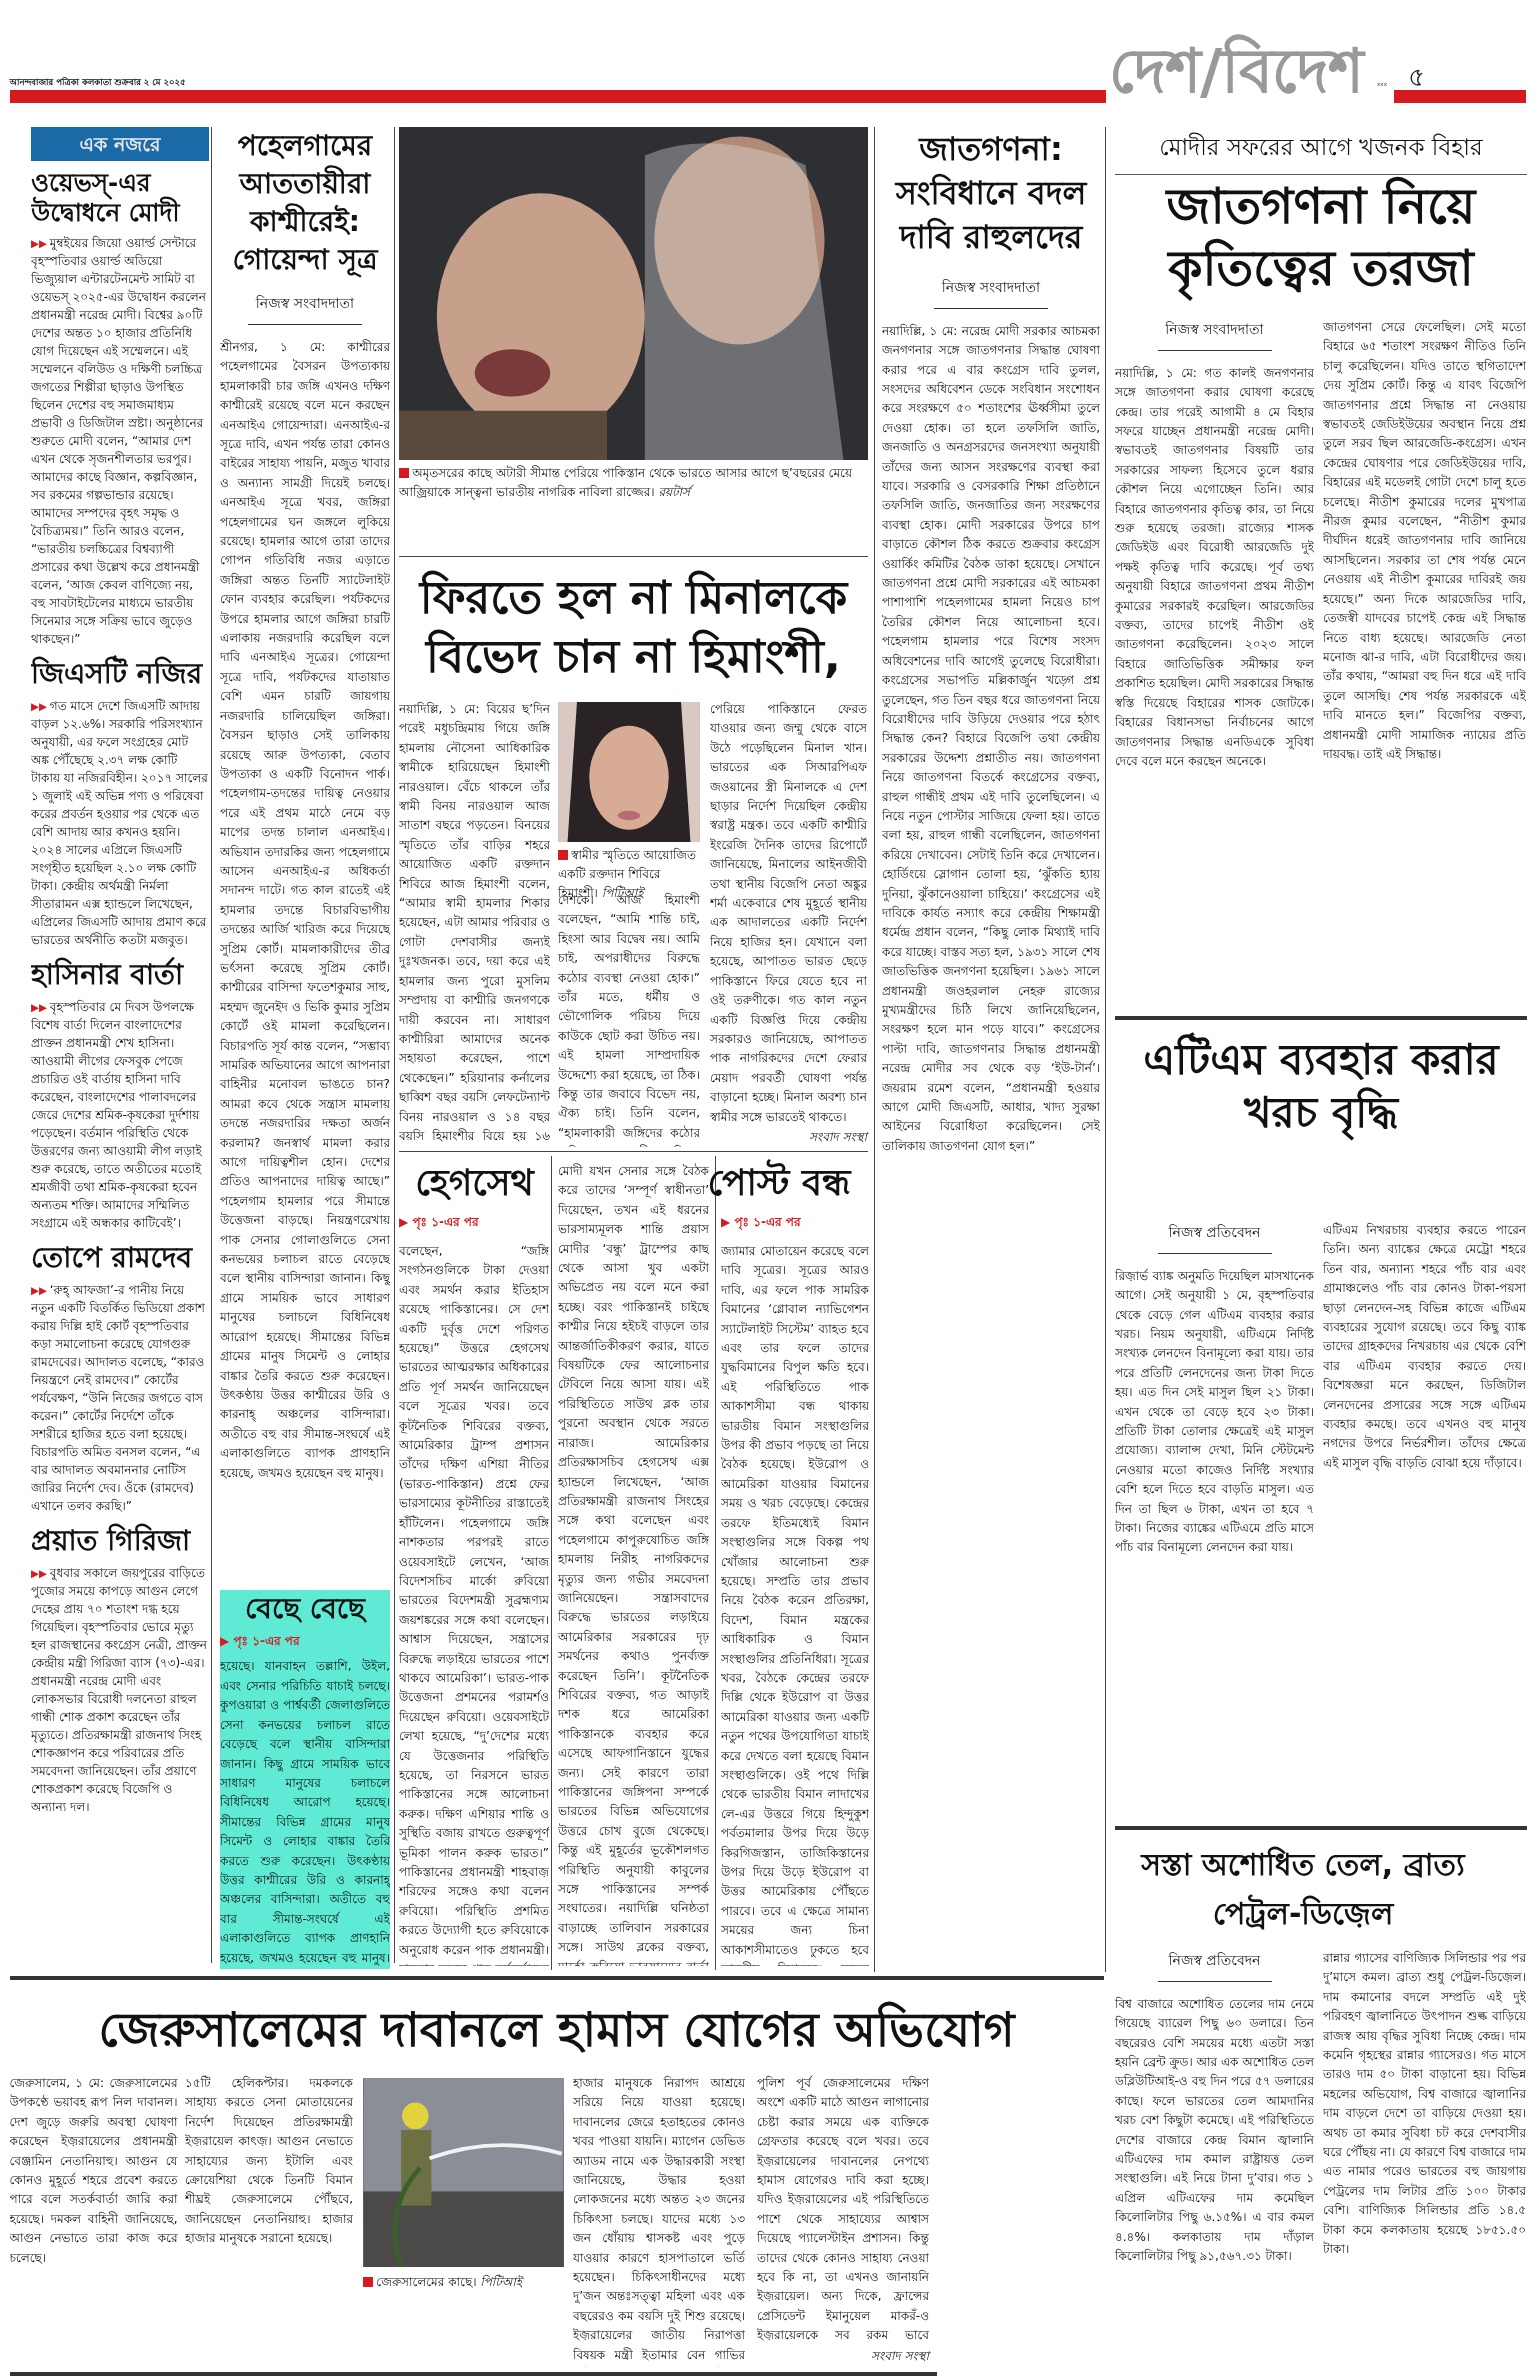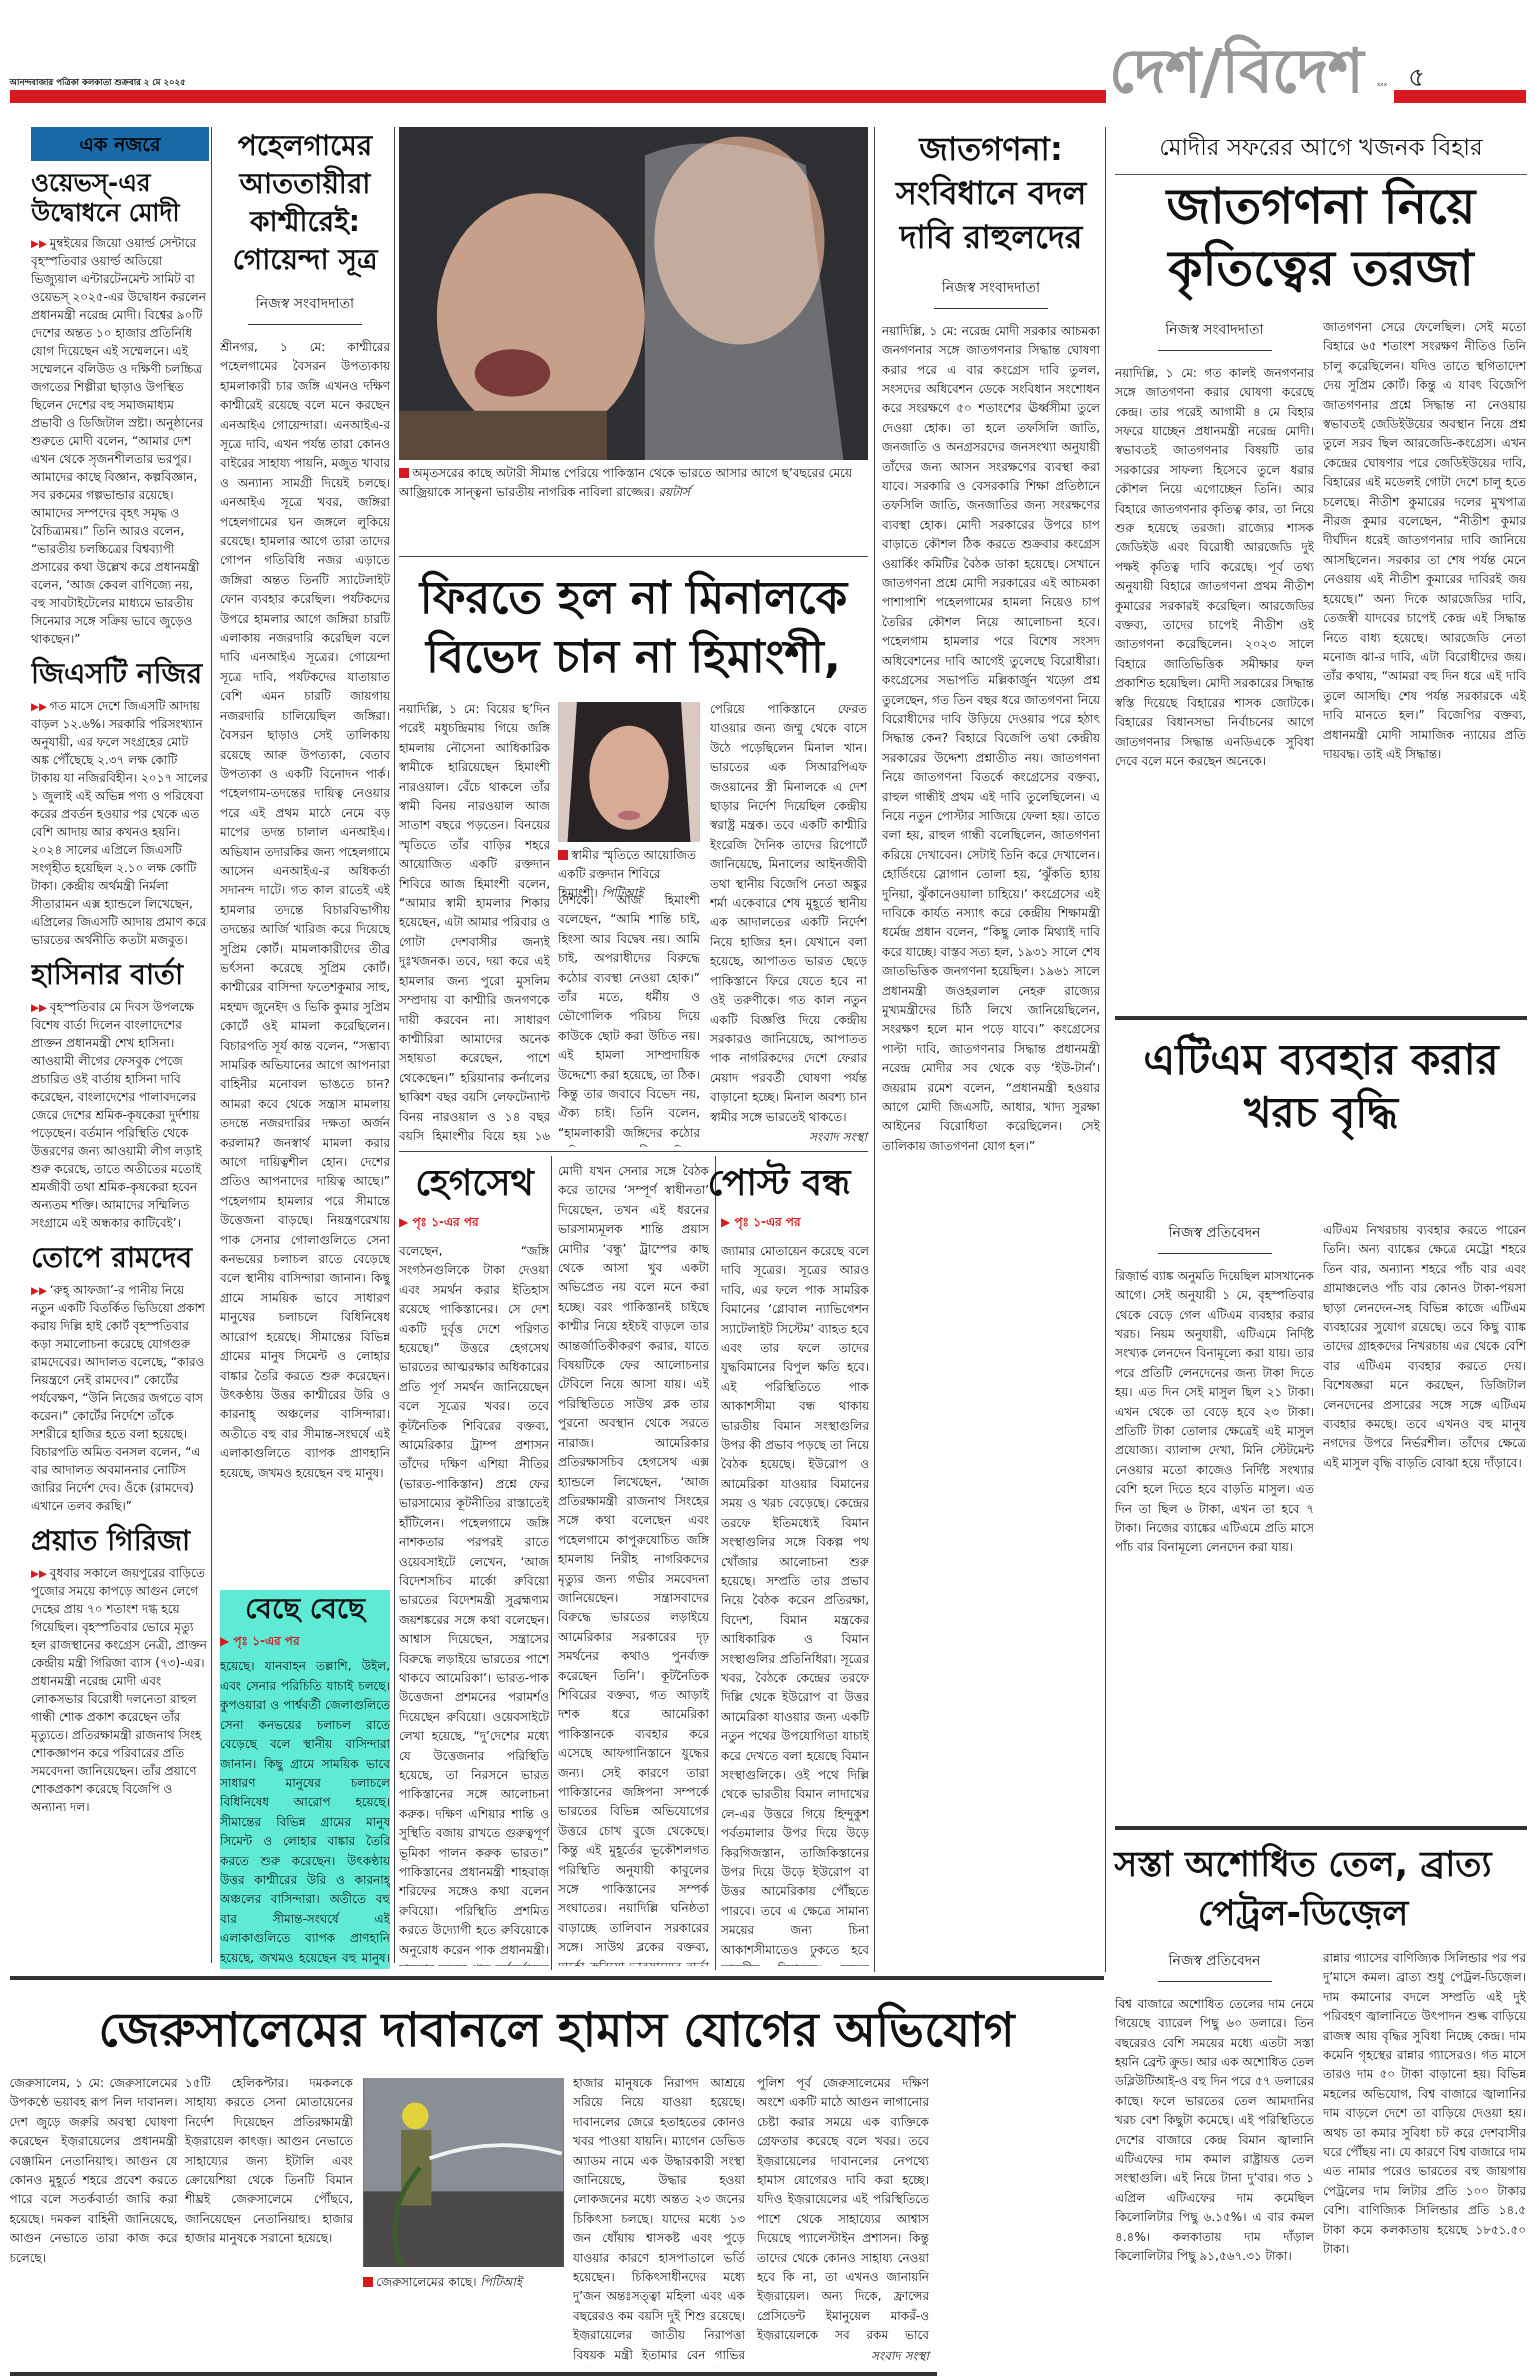--- a/index.html
+++ b/index.html
@@ -7,21 +7,21 @@
   .abs { position: absolute; }
   .masthead-meta { left: 9.5px; top: 76px; font-size: 8.5px; font-weight: bold; }
   .redbar { left: 9.5px; top: 90px; width: 1096px; height: 13.2px; background: #d71920; }
   .redbar2 { left: 1394px; top: 90px; width: 132px; height: 13.2px; background: #d71920; }
   .section-title { left: 1109px; top: 40px; font-size: 61px; color: #999; font-weight: bold; letter-spacing: -0.9px; line-height: 1; }
   .section-tag { left: 1377px; top: 81px; font-size: 5.7px; color: #444; }
   .page-num { left: 1408px; top: 57px; font-size: 26.5px; color: #222; }
   .vr { background: #444; width: 0.9px; }
   .hr { background: #444; height: 0.9px; }
   .col { font-size: 12px; line-height: 19.4px; text-align: justify; color: #111; overflow: hidden; }
-  .ek-box { left: 31px; top: 127px; width: 178px; height: 34px; background: #1a6aa8; color: #000000; font-size: 19px; text-align: center; line-height: 34px; font-weight: bold; }
+  .ek-box { left: 31px; top: 127px; width: 178px; height: 34px; background: #1a6aa8; color: #e5e5e5; font-size: 19px; text-align: center; line-height: 34px; font-weight: bold; }
   .brief-title { font-size: 28px; font-weight: bold; line-height: 34px; color: #111; }
   .bullet { color: #d71920; font-size: 10.4px; margin-right: 2.8px; }
   .brief-text { font-size: 12px; line-height: 18px; }
   .headline { font-weight: bold; color: #111; text-align: center; }
   .byline { font-size: 14px; text-align: center; padding-bottom: 7.6px; border-bottom: 1.9px solid #333; width: 85px; margin: 0 auto 13.2px; }
   .photo { background: linear-gradient(135deg,#3c3f3a 0%,#6a5b50 30%,#a78d7c 50%,#3a3a40 75%,#27303a 100%); }
   .caption { font-size: 12px; line-height: 19px; }
   .red-sq { display: inline-block; width: 9.5px; height: 9.5px; background: #d71920; margin-right: 3.8px; vertical-align: -0.9px; }
   .cont { color: #d71920; font-size: 12px; font-weight: bold; }
   .credit { font-style: italic; }
@@ -140,21 +140,21 @@
 <div class="abs thick" style="left:1115px; top:1016px; width:412px; height:3.8px;"></div>
 
 <div class="abs headline" style="left:1115px; top:1033px; width:412px; font-size:42px; line-height:53px;">এটিএম ব্যবহার করার খরচ বৃদ্ধি</div>
 <div class="abs" style="left:1115px; top:1221px; width:199px;">
   <div class="byline" style="width:114px;">নিজস্ব প্রতিবেদন</div>
   <div class="col" style="height:558px;">রিজ়ার্ভ ব্যাঙ্ক অনুমতি দিয়েছিল মাসখানেক আগে। সেই অনুযায়ী ১ মে, বৃহস্পতিবার থেকে বেড়ে গেল এটিএম ব্যবহার করার খরচ। নিয়ম অনুযায়ী, এটিএমে নির্দিষ্ট সংখ্যক লেনদেন বিনামূল্যে করা যায়। তার পরে প্রতিটি লেনদেনের জন্য টাকা দিতে হয়। এত দিন সেই মাসুল ছিল ২১ টাকা। এখন থেকে তা বেড়ে হবে ২৩ টাকা। প্রতিটি টাকা তোলার ক্ষেত্রেই এই মাসুল প্রযোজ্য। ব্যালান্স দেখা, মিনি স্টেটমেন্ট নেওয়ার মতো কাজেও নির্দিষ্ট সংখ্যার বেশি হলে দিতে হবে বাড়তি মাসুল। এত দিন তা ছিল ৬ টাকা, এখন তা হবে ৭ টাকা। নিজের ব্যাঙ্কের এটিএমে প্রতি মাসে পাঁচ বার বিনামূল্যে লেনদেন করা যায়।</div>
 </div>
 <div class="abs col" style="left:1323px; top:1221px; width:203px; height:601px;">এটিএম নিখরচায় ব্যবহার করতে পারেন তিনি। অন্য ব্যাঙ্কের ক্ষেত্রে মেট্রো শহরে তিন বার, অন্যান্য শহরে পাঁচ বার এবং গ্রামাঞ্চলেও পাঁচ বার কোনও টাকা-পয়সা ছাড়া লেনদেন-সহ বিভিন্ন কাজে এটিএম ব্যবহারের সুযোগ রয়েছে। তবে কিছু ব্যাঙ্ক তাদের গ্রাহকদের নিখরচায় এর থেকে বেশি বার এটিএম ব্যবহার করতে দেয়। বিশেষজ্ঞরা মনে করছেন, ডিজিটাল লেনদেনের প্রসারের সঙ্গে সঙ্গে এটিএম ব্যবহার কমছে। তবে এখনও বহু মানুষ নগদের উপরে নির্ভরশীল। তাঁদের ক্ষেত্রে এই মাসুল বৃদ্ধি বাড়তি বোঝা হয়ে দাঁড়াবে।</div>
 <div class="abs thick" style="left:1115px; top:1826px; width:412px; height:3.8px;"></div>
 
-<div class="abs headline" style="left:1097px; top:1840px; width:412px; font-size:35px; line-height:49px;">সস্তা অশোধিত তেল, ব্রাত্য পেট্রল-ডিজ়েল</div>
+<div class="abs headline" style="left:1097px; top:1840px; width:412px; font-size:30px; line-height:49px;">সস্তা অশোধিত তেল, ব্রাত্য পেট্রল-ডিজ়েল</div>
 <div class="abs" style="left:1115px; top:1949px; width:199px;">
   <div class="byline" style="width:114px;">নিজস্ব প্রতিবেদন</div>
   <div class="col" style="height:369px;">বিশ্ব বাজারে অশোধিত তেলের দাম নেমে গিয়েছে ব্যারেল পিছু ৬০ ডলারে। তিন বছরেরও বেশি সময়ের মধ্যে এতটা সস্তা হয়নি ব্রেন্ট ক্রুড। আর এক অশোধিত তেল ডব্লিউটিআই-ও বহু দিন পরে ৫৭ ডলারের কাছে। ফলে ভারতের তেল আমদানির খরচ বেশ কিছুটা কমেছে। এই পরিস্থিতিতে দেশের বাজারে কেন্দ্র বিমান জ্বালানি এটিএফের দাম কমাল রাষ্ট্রায়ত্ত তেল সংস্থাগুলি। এই নিয়ে টানা দু’বার। গত ১ এপ্রিল এটিএফের দাম কমেছিল কিলোলিটার পিছু ৬.১৫%। এ বার কমল ৪.৪%। কলকাতায় দাম দাঁড়াল কিলোলিটার পিছু ৯১,৫৬৭.৩১ টাকা।</div>
 </div>
 <div class="abs col" style="left:1323px; top:1949px; width:203px; height:416px;">রান্নার গ্যাসের বাণিজ্যিক সিলিন্ডার পর পর দু’মাসে কমল। ব্রাত্য শুধু পেট্রল-ডিজ়েল। দাম কমানোর বদলে সম্প্রতি এই দুই পরিবহণ জ্বালানিতে উৎপাদন শুল্ক বাড়িয়ে রাজস্ব আয় বৃদ্ধির সুবিধা নিচ্ছে কেন্দ্র। দাম কমেনি গৃহস্থের রান্নার গ্যাসেরও। গত মাসে তারও দাম ৫০ টাকা বাড়ানো হয়। বিভিন্ন মহলের অভিযোগ, বিশ্ব বাজারে জ্বালানির দাম বাড়লে দেশে তা বাড়িয়ে দেওয়া হয়। অথচ তা কমার সুবিধা চট করে দেশবাসীর ঘরে পৌঁছয় না। যে কারণে বিশ্ব বাজারে দাম এত নামার পরেও ভারতের বহু জায়গায় পেট্রলের দাম লিটার প্রতি ১০০ টাকার বেশি। বাণিজ্যিক সিলিন্ডার প্রতি ১৪.৫ টাকা কমে কলকাতায় হয়েছে ১৮৫১.৫০ টাকা।</div>
 
 <div class="abs thick" style="left:9.5px; top:1976px; width:1094px; height:3.8px;"></div>
 
 <div class="abs headline" style="left:9.5px; top:1999px; width:1094px; font-size:47px; line-height:61px;">জেরুসালেমের দাবানলে হামাস যোগের অভিযোগ</div>
 <div class="abs col" style="left:9.5px; top:2074px; width:168px; height:293px;">জেরুসালেম, ১ মে: জেরুসালেমের উপকণ্ঠে ভয়াবহ রূপ নিল দাবানল। দেশ জুড়ে জরুরি অবস্থা ঘোষণা করেছেন ইজ়রায়েলের প্রধানমন্ত্রী বেঞ্জামিন নেতানিয়াহু। আগুন যে কোনও মুহূর্তে শহরে প্রবেশ করতে পারে বলে সতর্কবার্তা জারি করা হয়েছে। দমকল বাহিনী জানিয়েছে, আগুন নেভাতে তারা কাজ করে চলেছে।</div>

